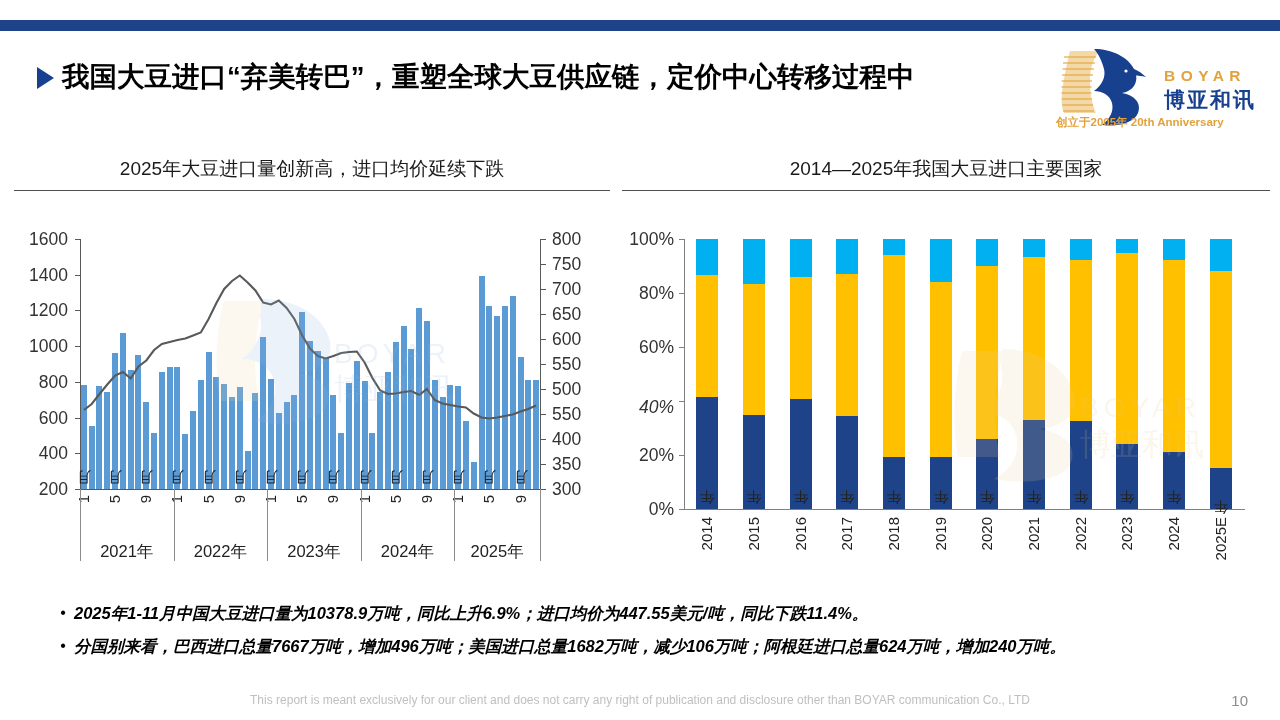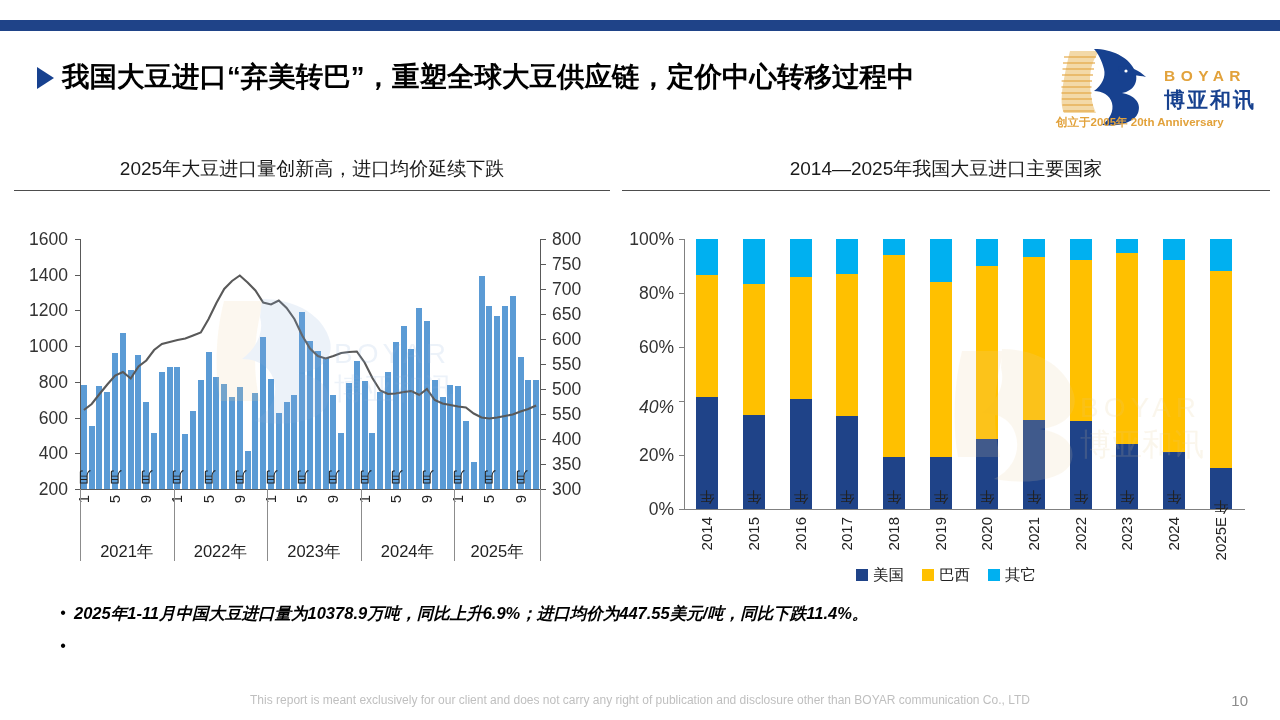--- a/index.html
+++ b/index.html
@@ -343,37 +343,37 @@
         <div class="rc-xlab" style="left: 169.667px; top: 326px;">2016年</div>
         <div class="rc-xlab" style="left: 216.333px; top: 326px;">2017年</div>
         <div class="rc-xlab" style="left: 263px; top: 326px;">2018年</div>
         <div class="rc-xlab" style="left: 309.667px; top: 326px;">2019年</div>
         <div class="rc-xlab" style="left: 356.333px; top: 326px;">2020年</div>
         <div class="rc-xlab" style="left: 403px; top: 326px;">2021年</div>
         <div class="rc-xlab" style="left: 449.667px; top: 326px;">2022年</div>
         <div class="rc-xlab" style="left: 496.333px; top: 326px;">2023年</div>
         <div class="rc-xlab" style="left: 543px; top: 326px;">2024年</div>
         <div class="rc-xlab" style="left: 589.667px; top: 326px;">2025年E</div>
-        <div class="rc-legend"><span class="lg-item"><span class="lg-box" style="background:#1F4388"></span><span>美国</span></span><span class="lg-item"><span class="lg-box" style="background:#FFC000"></span><span>巴西</span></span><span class="lg-item"><span class="lg-box" style="background:#00B0F0"></span><span>其它</span></span></div>
         <div class="wm" style="left: 280px; top: 150px; width: 330px; height: 150px;"><svg width="330" height="150" viewBox="0 0 330 150">
             <path d="M60 10 C52 42 50 84 56 116 L98 116 C90 84 92 42 102 10 Z" fill="#F0D3A0"></path>
             <path d="M100 8 C138 8 166 28 172 54 C176 72 162 86 138 88 C164 92 176 106 168 124 C158 140 122 144 92 138 C112 128 118 110 114 95 C110 78 95 72 80 72 C97 59 103 42 99 27 Z" fill="#EBD2A2"></path>
             <text x="178" y="76" font-family="Liberation Sans,sans-serif" font-size="28" fill="#E6C98F" letter-spacing="5">BOYAR</text>
             <text x="178" y="114" font-family="Liberation Sans,sans-serif" font-size="31" fill="#E6C98F">博亚和讯</text>
           </svg></div>
       </div>
   </div>
 
   <div class="bullets" id="bulletList">
       <div class="bullet">
         <div class="dot">•</div>
         <div class="btxt">2025年1-11月中国大豆进口量为10378.9万吨，同比上升6.9%；进口均价为447.55美元/吨，同比下跌11.4%。</div>
       </div>
       <div class="bullet">
         <div class="dot">•</div>
+        <div class="btxt">分国别来看，巴西进口总量7667万吨，增加496万吨；美国进口总量1682万吨，减少106万吨；阿根廷进口总量624万吨，增加240万吨。</div>
       </div>
     </div>
 
   <div class="footer">
     <div class="f2">This report is meant exclusively for our client and does not carry any right of publication and disclosure other than BOYAR communication Co., LTD</div>
   </div>
   <div class="pageno">10</div>
 
 </div>
 

